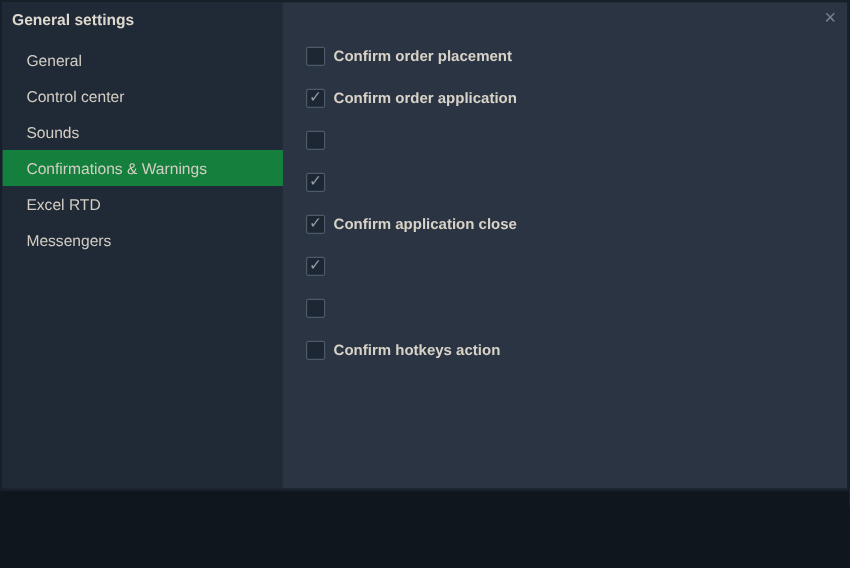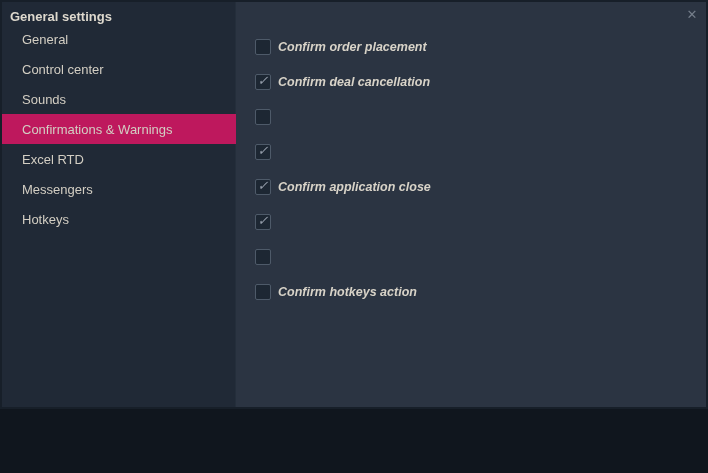--- a/index.html
+++ b/index.html
@@ -23,30 +23,30 @@
     height: 100%;
     background: #202936;
     border-right: 1px solid #242e3b;
   }
   .sidebar-title {
     padding: 7px 8px 0 8px;
     font-size: 13px;
     font-weight: 700;
     color: #ded9ce;
   }
-  .menu { }
+  .menu { margin-top: 11px; }
   .menu-item {
     height: 30px;
     display: flex;
     align-items: center;
     padding-left: 20px;
     cursor: pointer;
   }
   .menu-item.active {
-    background: #be185d;
+    background: #15803d;
     margin-right: -1px; 
   }
   .menu-label {
     font-size: 13px;
     color: #d3cec3;
   }
 
   
   .content {
     position: relative;
@@ -67,21 +67,20 @@
     line-height: 18px;
     text-align: center;
     cursor: pointer;
     font-family: "Liberation Sans", sans-serif;
   }
   .rows {
     position: absolute;
     left: 19px;
     top: 27px;
     right: 0;
-    font-style: italic;
   }
   .check-row {
     height: 35px;
     display: flex;
     align-items: center;
     cursor: pointer;
   }
   .checkbox {
     width: 16px;
     height: 16px;
@@ -127,42 +126,39 @@
   </div>
         <div class="menu-item active">
     <span class="menu-label">Confirmations &amp; Warnings</span>
   </div>
         <div class="menu-item">
     <span class="menu-label">Excel RTD</span>
   </div>
         <div class="menu-item">
     <span class="menu-label">Messengers</span>
   </div>
-        <div class="menu-item">
-    <span class="menu-label">Hotkeys</span>
-  </div>
       </nav>
   </aside>
 
   <main class="content">
     <button class="close">
       <span>✕</span>
     </button>
     <div class="rows">
         <div class="check-row">
     <span class="checkbox">
       <span class="mark">✓</span>
     </span>
     <span class="check-label">Confirm order placement</span>
   </div>
         <div class="check-row checked">
     <span class="checkbox">
       <span class="mark">✓</span>
     </span>
-    <span class="check-label">Confirm deal cancellation</span>
+    <span class="check-label">Confirm order application</span>
   </div>
         <div class="check-row">
     <span class="checkbox">
       <span class="mark">✓</span>
     </span>
   </div>
         <div class="check-row checked">
     <span class="checkbox">
       <span class="mark">✓</span>
     </span>

